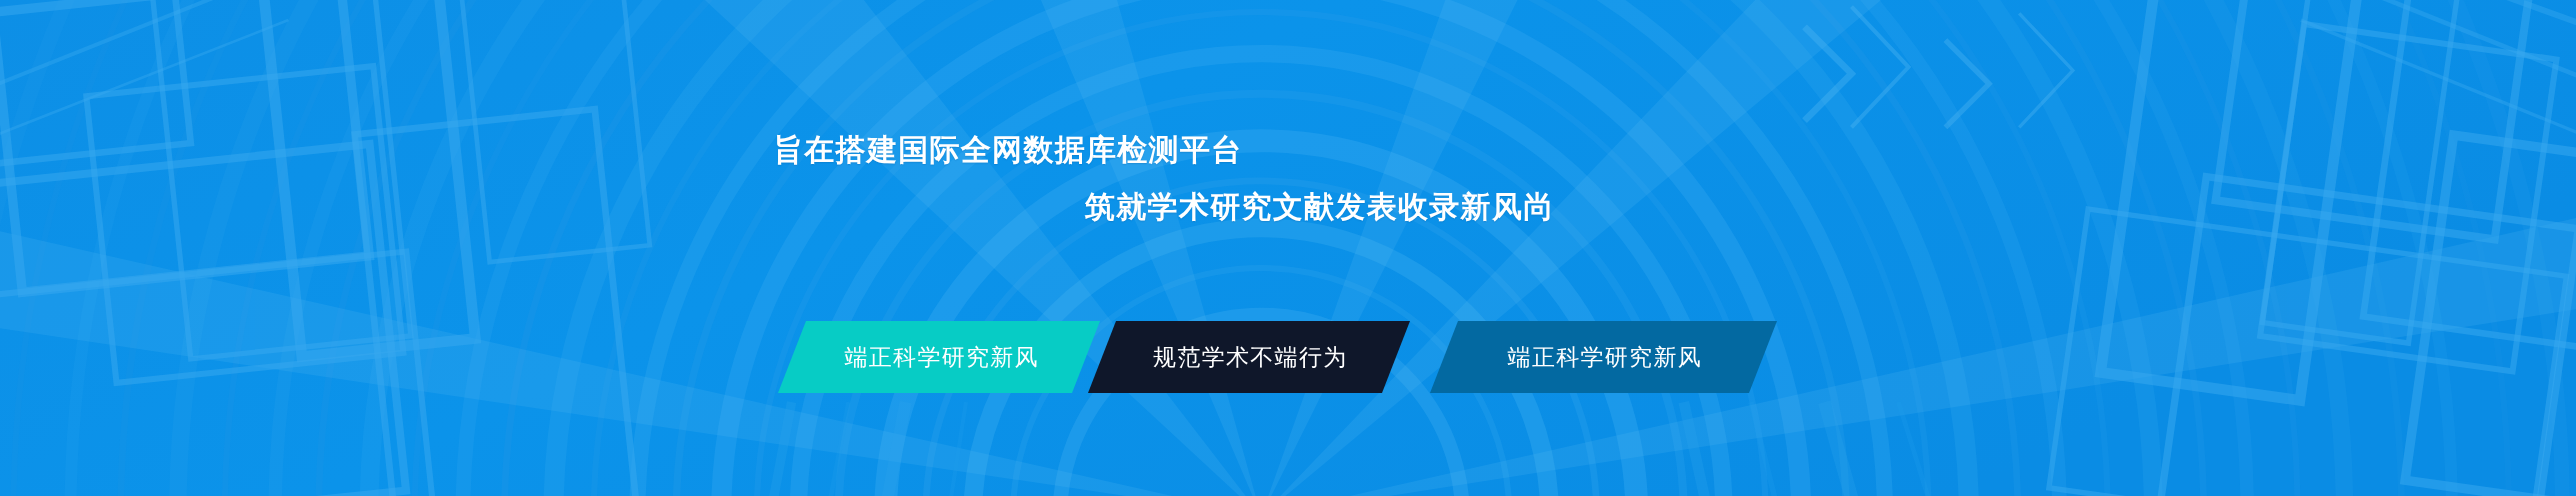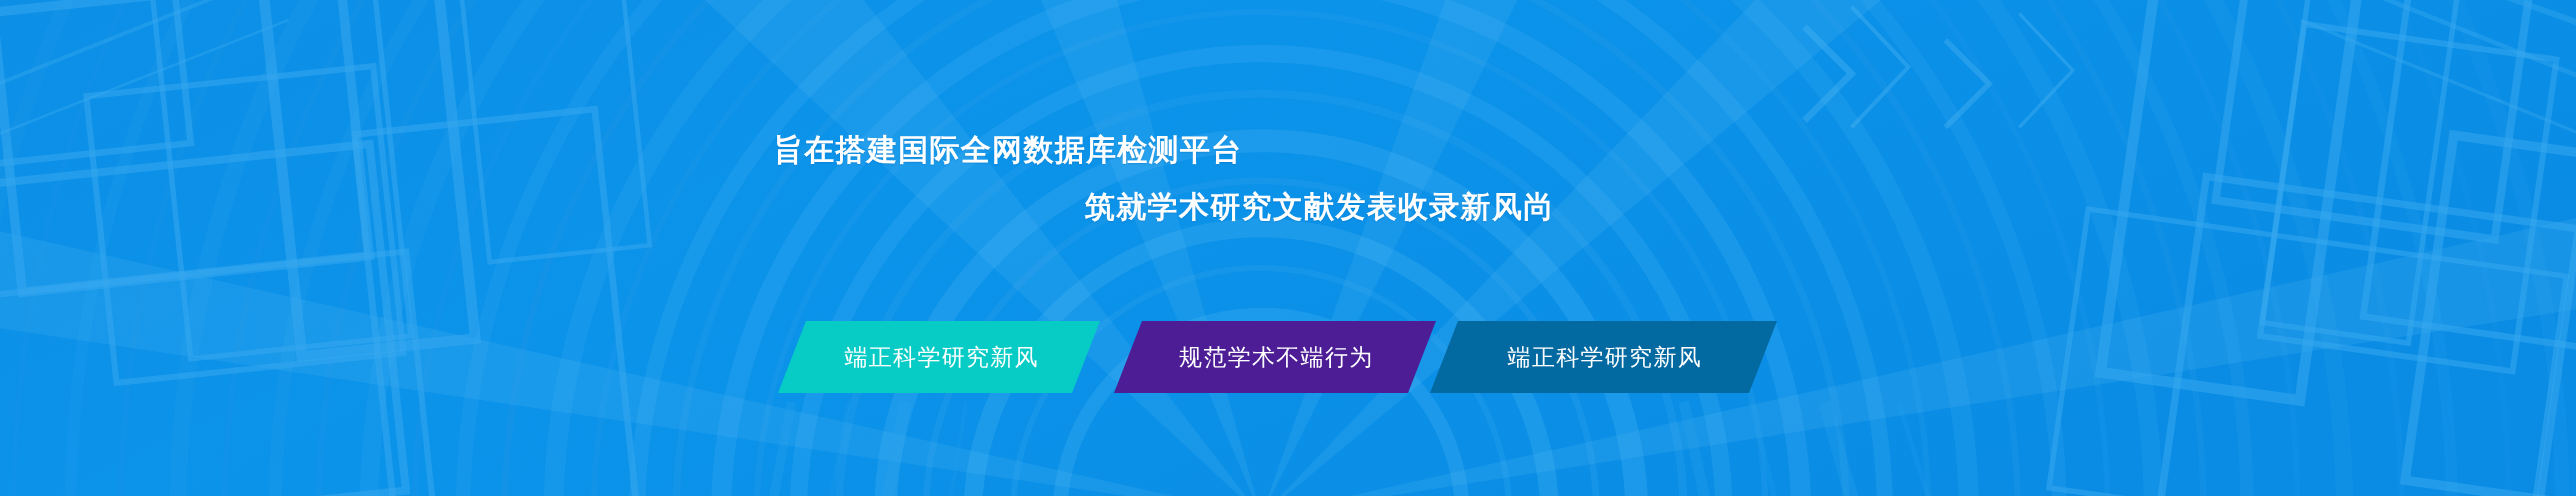--- a/index.html
+++ b/index.html
@@ -85,23 +85,23 @@
     font-weight: 400;
     line-height: 72px;
   }
   .tag-1 {
     left: 0px;
     width: 322px;
     background: #07ccc5;
     clip-path: polygon(28px 0, 322px 0, 294px 100%, 0 100%);
   }
   .tag-2 {
-    left: 336px;
+    left: 310px;
     width: 322px;
-    background: #4c1d95;
+    background: #0f172a;
     clip-path: polygon(28px 0, 322px 0, 294px 100%, 0 100%);
     text-align: center;
   }
   .tag-3 {
     left: 652px;
     width: 347px;
     background: #0369a1;
     clip-path: polygon(28px 0, 347px 0, 319px 100%, 0 100%);
   }
   .tag-1 .tag-label { left: 2.7px; }

